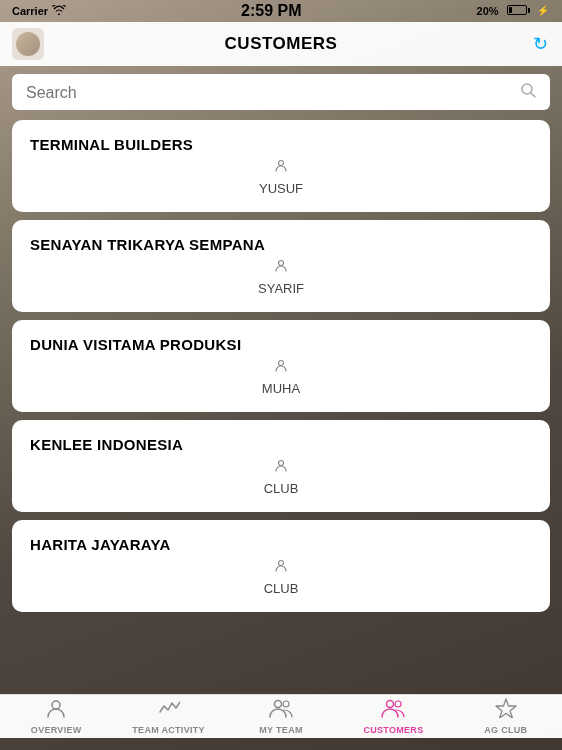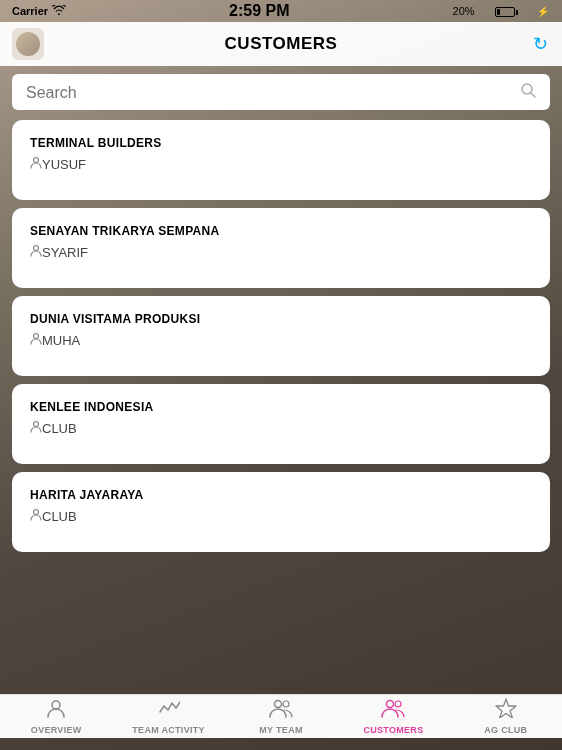--- a/index.html
+++ b/index.html
@@ -43,24 +43,24 @@
     }
 
     .status-center {
       font-size: 16px;
       font-weight: 600;
       color: #000;
     }
 
     .status-right {
       display: flex;
-      align-items: flex-end;
-      gap: 20px;
+      align-items: flex-start;
+      gap: 8px;
       font-size: 11px;
-      font-weight: 400;
+      font-weight: 700;
       color: #000;
     }
 
     .battery-icon {
       display: inline-flex;
       align-items: center;
       gap: 1px;
     }
 
     .battery-body {
@@ -173,32 +173,34 @@
     
     .customer-card {
       background: #fff;
       border-radius: 10px;
       padding: 16px 18px;
       margin-bottom: 8px;
       min-height: 80px;
     }
 
     .customer-name {
-      font-size: 12px;
+      font-size: 15px;
       font-weight: 700;
       color: #000;
       letter-spacing: 0.3px;
       margin-bottom: 6px;
     }
 
     .customer-contact {
       display: flex;
       align-items: center;
+      gap: 6px;
       font-size: 13px;
       color: #444;
+      flex-direction: column;
     }
 
     
     .bottom-nav {
       position: relative;
       z-index: 10;
       display: flex;
       align-items: stretch;
       background: rgba(255,255,255,0.97);
       border-top: 1px solid #ddd;

